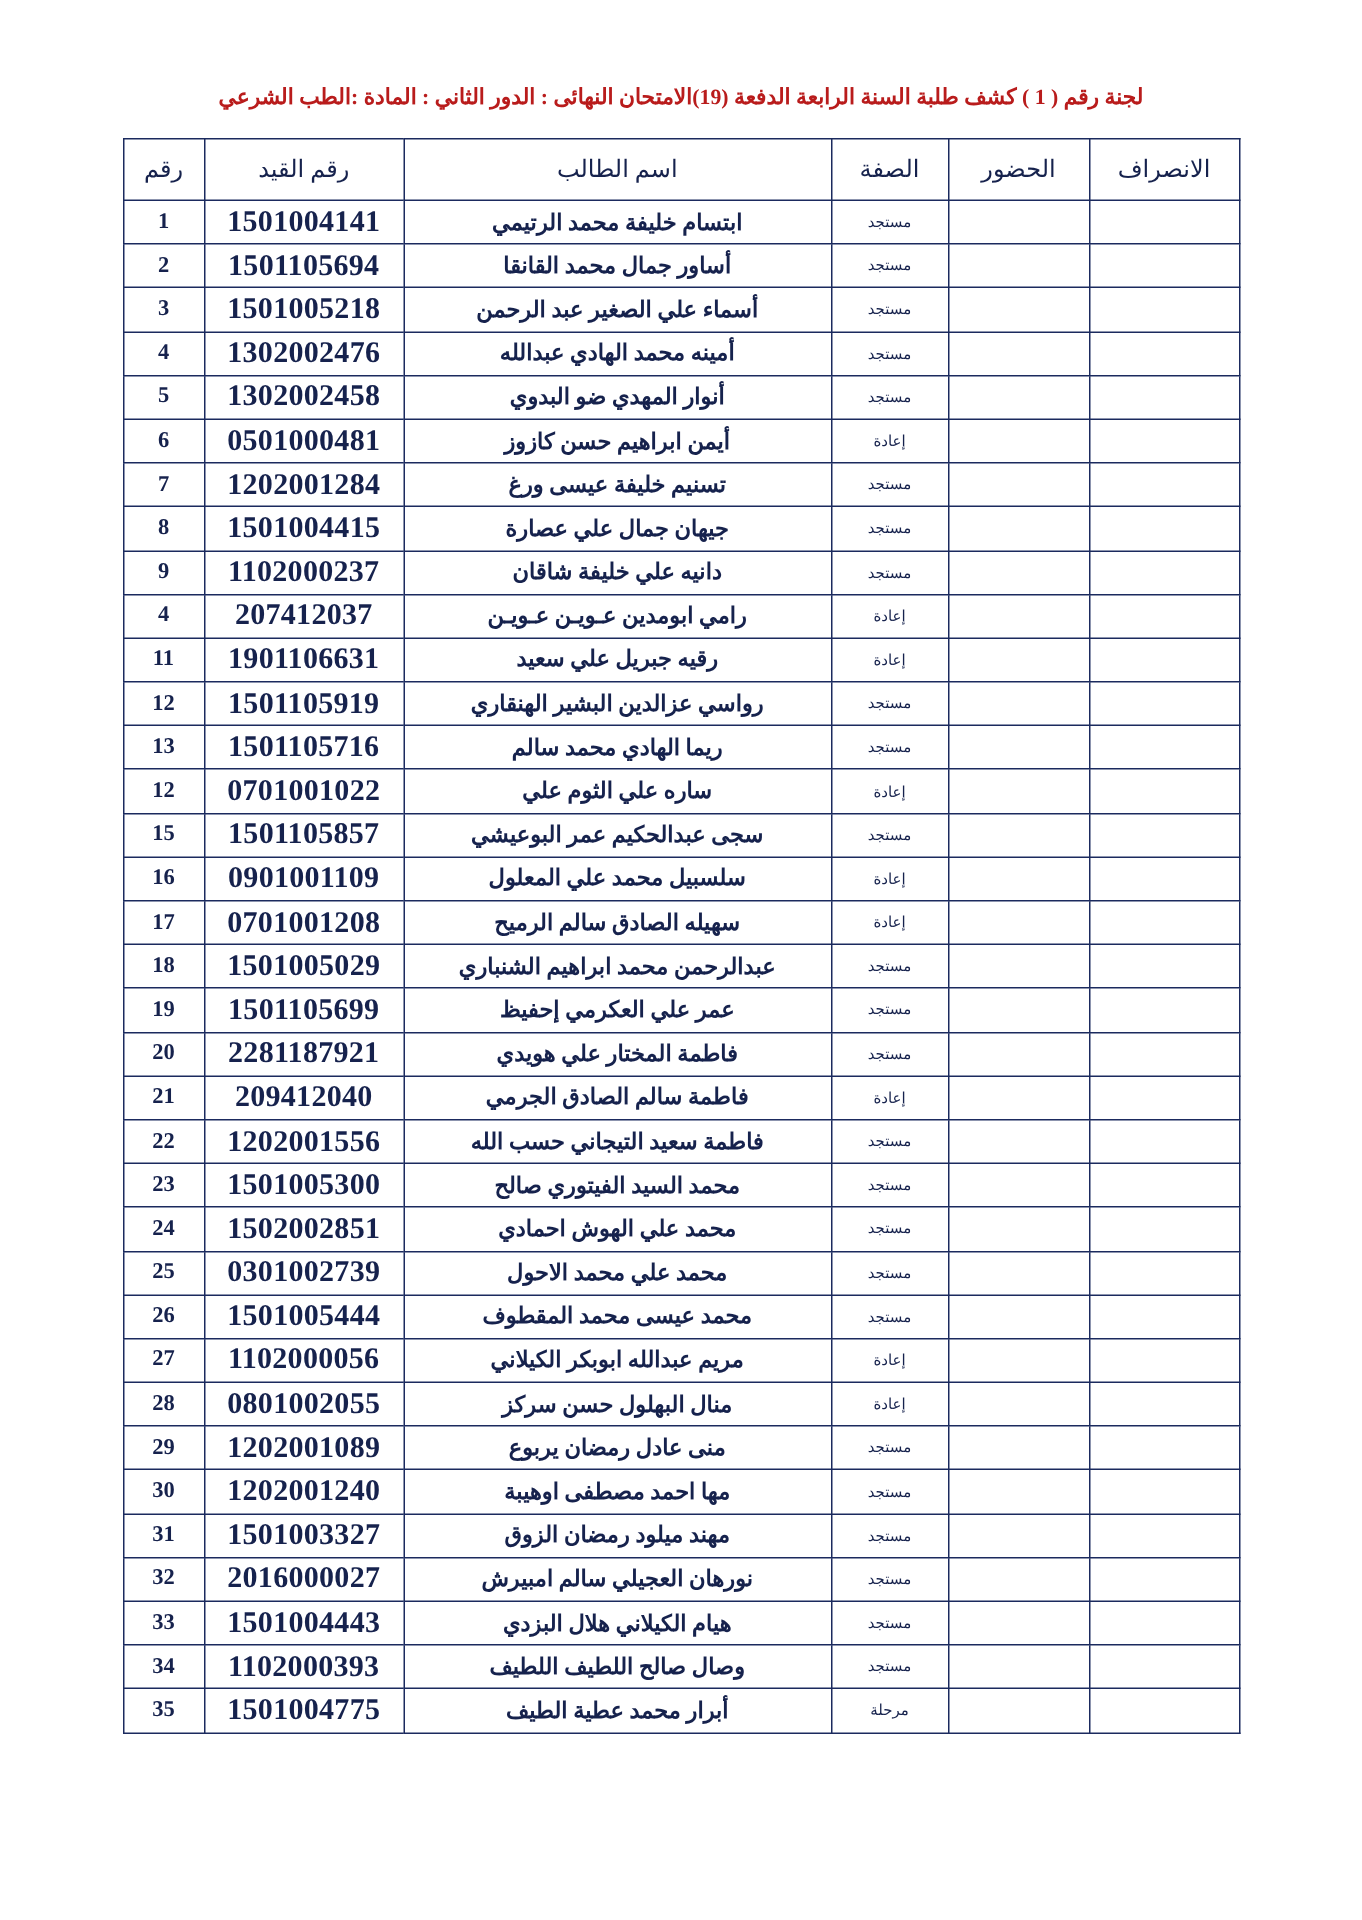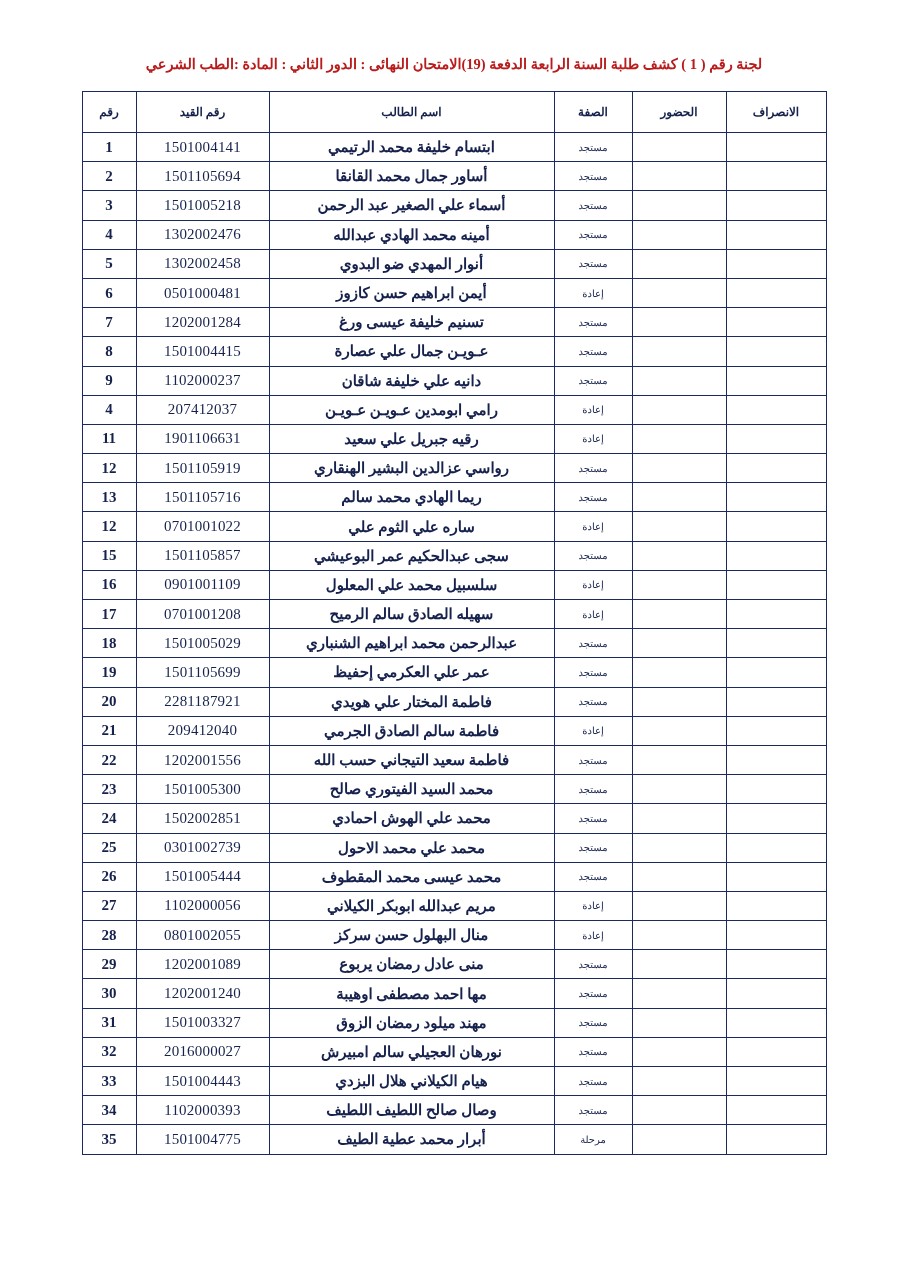--- a/index.html
+++ b/index.html
@@ -42,38 +42,38 @@
   table.roster th, table.roster td {
     border: 1.6px solid #1b2a5e;
     padding: 0;
     height: 28.2px;
     text-align: center;
     vertical-align: middle;
     color: #16224d;
   }
   table.roster thead th {
     height: 40px;
-    font-size: 12px;
-    font-weight: bold;
+    font-size: 16px;
+    font-weight: normal;
   }
   col.c-num    { width: 54px; }
   col.c-reg    { width: 133px; }
   col.c-name   { width: 285px; }
   col.c-status { width: 78px; }
   col.c-att    { width: 94px; }
   col.c-dep    { width: 100px; }
 
   td.num {
     font-size: 15px;
     font-weight: bold;
     font-family: "Liberation Serif", serif;
   }
   td.reg {
-    font-size: 15px;
-    font-weight: normal;
+    font-size: 20px;
+    font-weight: bold;
     letter-spacing: 0.2px;
   }
   td.name {
     font-size: 15px;
     font-weight: bold;
     padding: 0 6px;
   }
   td.status {
     font-size: 10px;
     font-weight: normal;
@@ -162,21 +162,21 @@
           <td class="blank"></td>
           <td class="status">مستجد</td>
           <td class="name">تسنيم خليفة عيسى ورغ</td>
           <td class="reg">1202001284</td>
           <td class="num">7</td>
         </tr>
         <tr>
           <td class="blank"></td>
           <td class="blank"></td>
           <td class="status">مستجد</td>
-          <td class="name">عـويـن جمال علي  عصارة</td>
+          <td class="name">جيهان جمال علي  عصارة</td>
           <td class="reg">1501004415</td>
           <td class="num">8</td>
         </tr>
         <tr>
           <td class="blank"></td>
           <td class="blank"></td>
           <td class="status">مستجد</td>
           <td class="name">دانيه علي خليفة شاقان</td>
           <td class="reg">1102000237</td>
           <td class="num">9</td>

